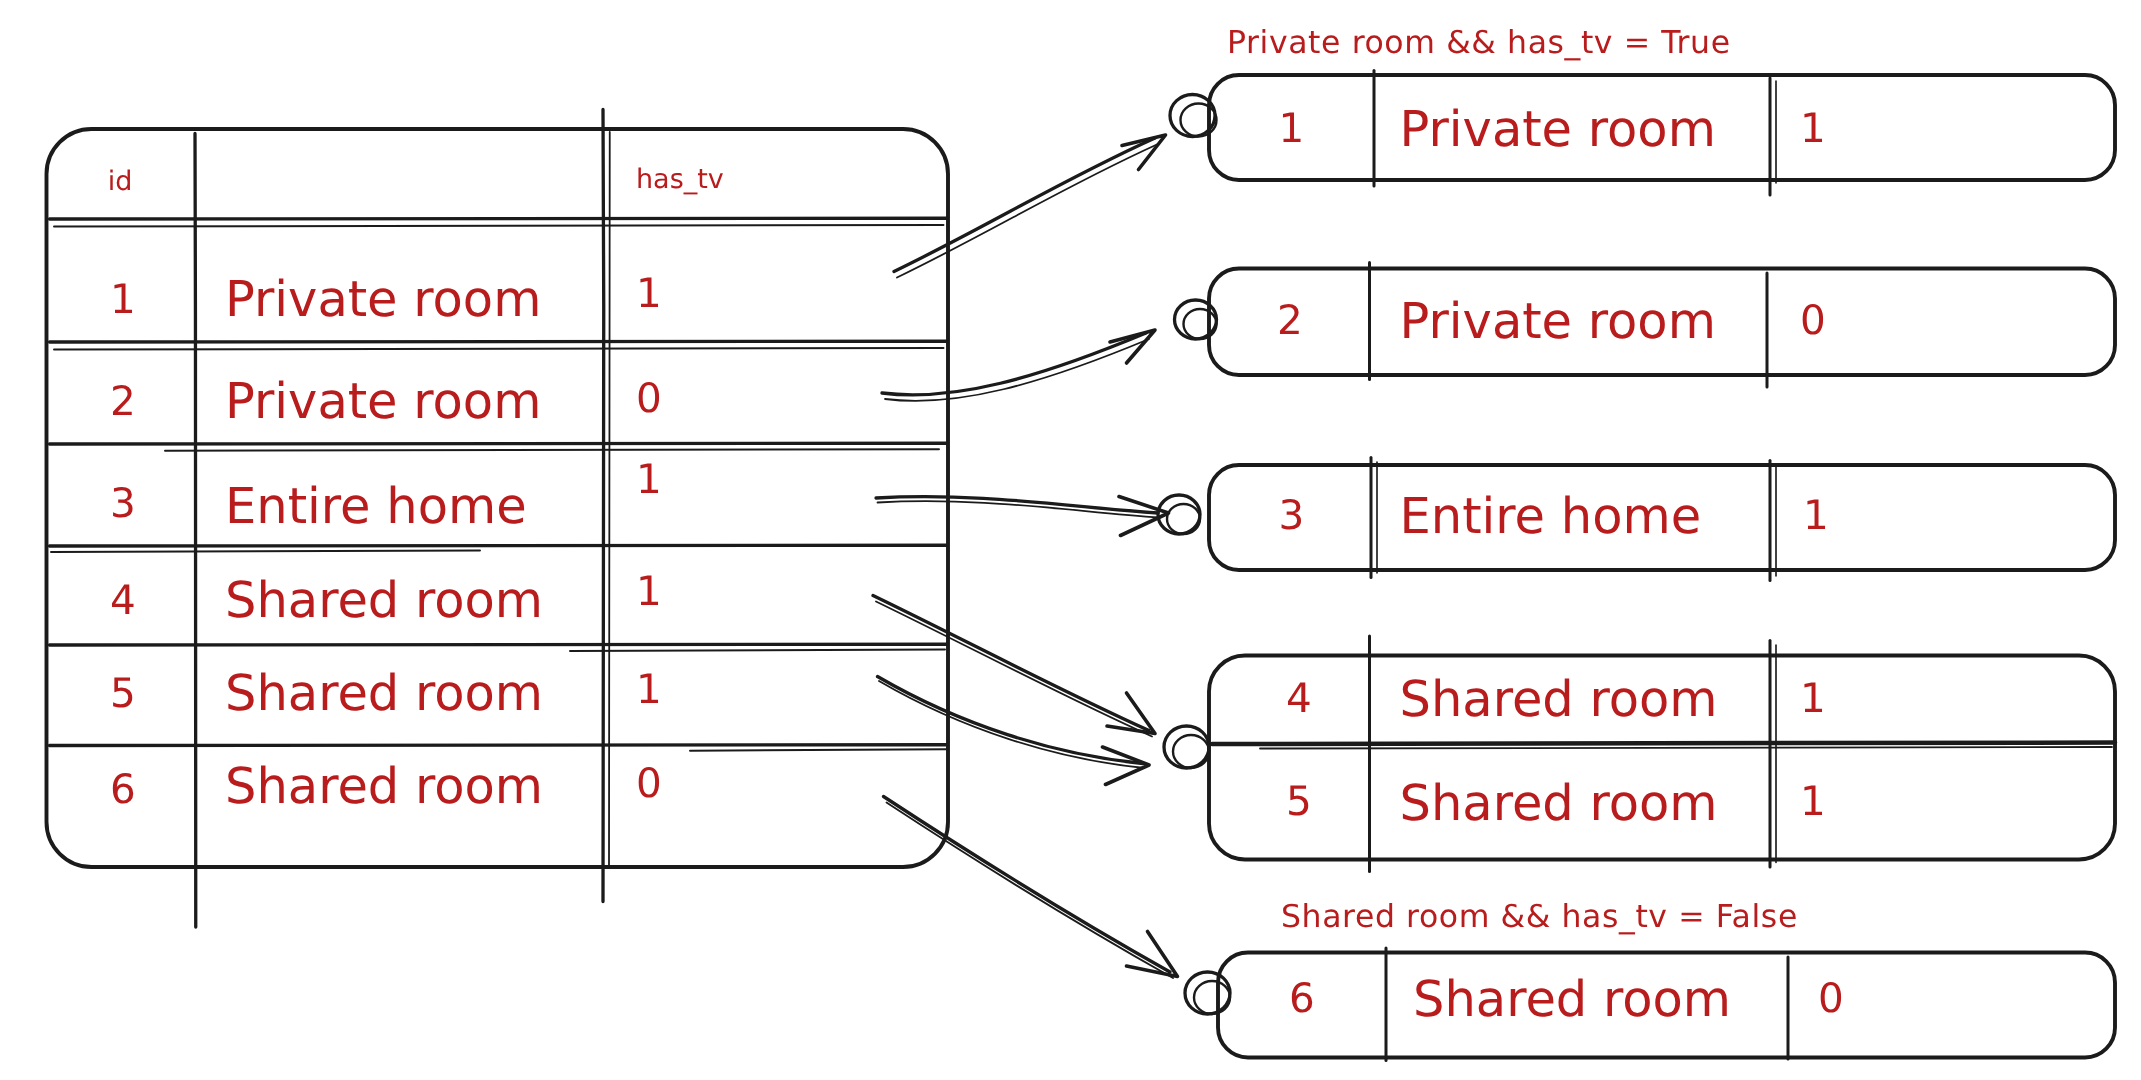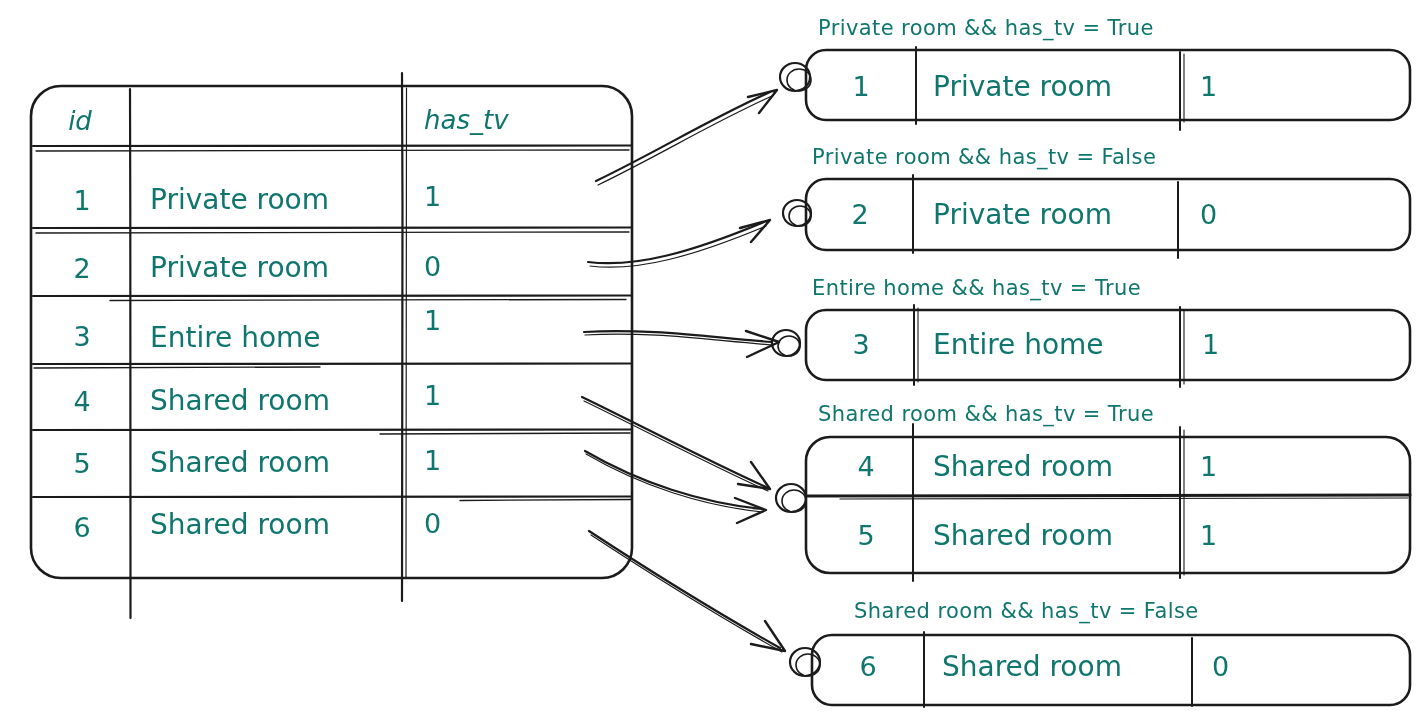--- a/index.html
+++ b/index.html
@@ -4,24 +4,24 @@
 <style>
   html,body{margin:0;padding:0;background:#ffffff;}
   .canvas{
     position:relative;width:1427px;height:720px;background:#ffffff;overflow:hidden;
     font-family:"DejaVu Sans","Liberation Sans",sans-serif;color:#1c1c1c;
   }
   .lines{position:absolute;left:0;top:0;width:1427px;height:720px;}
   .lines path,.lines rect,.lines ellipse{
     fill:none;stroke:#1b1b1b;stroke-linecap:round;stroke-linejoin:round;
   }
-  .t{position:absolute;white-space:nowrap;transform:translate(-50%,-50%);color:#0f766e;}
+  .t{position:absolute;white-space:nowrap;transform:translate(-50%,-50%);color:#b91c1c;}
   .t.l{transform:translate(0,-50%);}
-  .hdr{font-size:26px;font-style:italic;}
-  .cell{font-size:28px;}
+  .hdr{font-size:18px;}
+  .cell{font-size:33px;}
   .num{font-size:27px;}
   .glabel{font-size:21px;letter-spacing:.4px;}
 </style>
 </head>
 <body>
 
 <div class="canvas">
 
   <svg class="lines" viewBox="0 0 1427 720">
 
@@ -154,31 +154,28 @@
 
   <span class="t num" style="left:82px;top:527px">6</span>
   <span class="t cell l" style="left:150px;top:524px">Shared room</span>
   <span class="t num l" style="left:424px;top:523px">0</span>
 
   <span class="t glabel l" style="left:818px;top:28px">Private room &amp;&amp; has_tv = True</span>
   <span class="t num" style="left:861px;top:86px">1</span>
   <span class="t cell l" style="left:933px;top:86px">Private room</span>
   <span class="t num l" style="left:1200px;top:86px">1</span>
 
-  <span class="t glabel l" style="left:812px;top:157px">Private room &amp;&amp; has_tv = False</span>
   <span class="t num" style="left:860px;top:214px">2</span>
   <span class="t cell l" style="left:933px;top:214px">Private room</span>
   <span class="t num l" style="left:1200px;top:214px">0</span>
 
-  <span class="t glabel l" style="left:812px;top:288px">Entire home &amp;&amp; has_tv = True</span>
   <span class="t num" style="left:861px;top:344px">3</span>
   <span class="t cell l" style="left:933px;top:344px">Entire home</span>
   <span class="t num l" style="left:1202px;top:344px">1</span>
 
-  <span class="t glabel l" style="left:818px;top:414px">Shared room &amp;&amp; has_tv = True</span>
   <span class="t num" style="left:866px;top:466px">4</span>
   <span class="t cell l" style="left:933px;top:466px">Shared room</span>
   <span class="t num l" style="left:1200px;top:466px">1</span>
   <span class="t num" style="left:866px;top:535px">5</span>
   <span class="t cell l" style="left:933px;top:535px">Shared room</span>
   <span class="t num l" style="left:1200px;top:535px">1</span>
 
   <span class="t glabel l" style="left:854px;top:611px">Shared room &amp;&amp; has_tv = False</span>
   <span class="t num" style="left:868px;top:666px">6</span>
   <span class="t cell l" style="left:942px;top:666px">Shared room</span>

